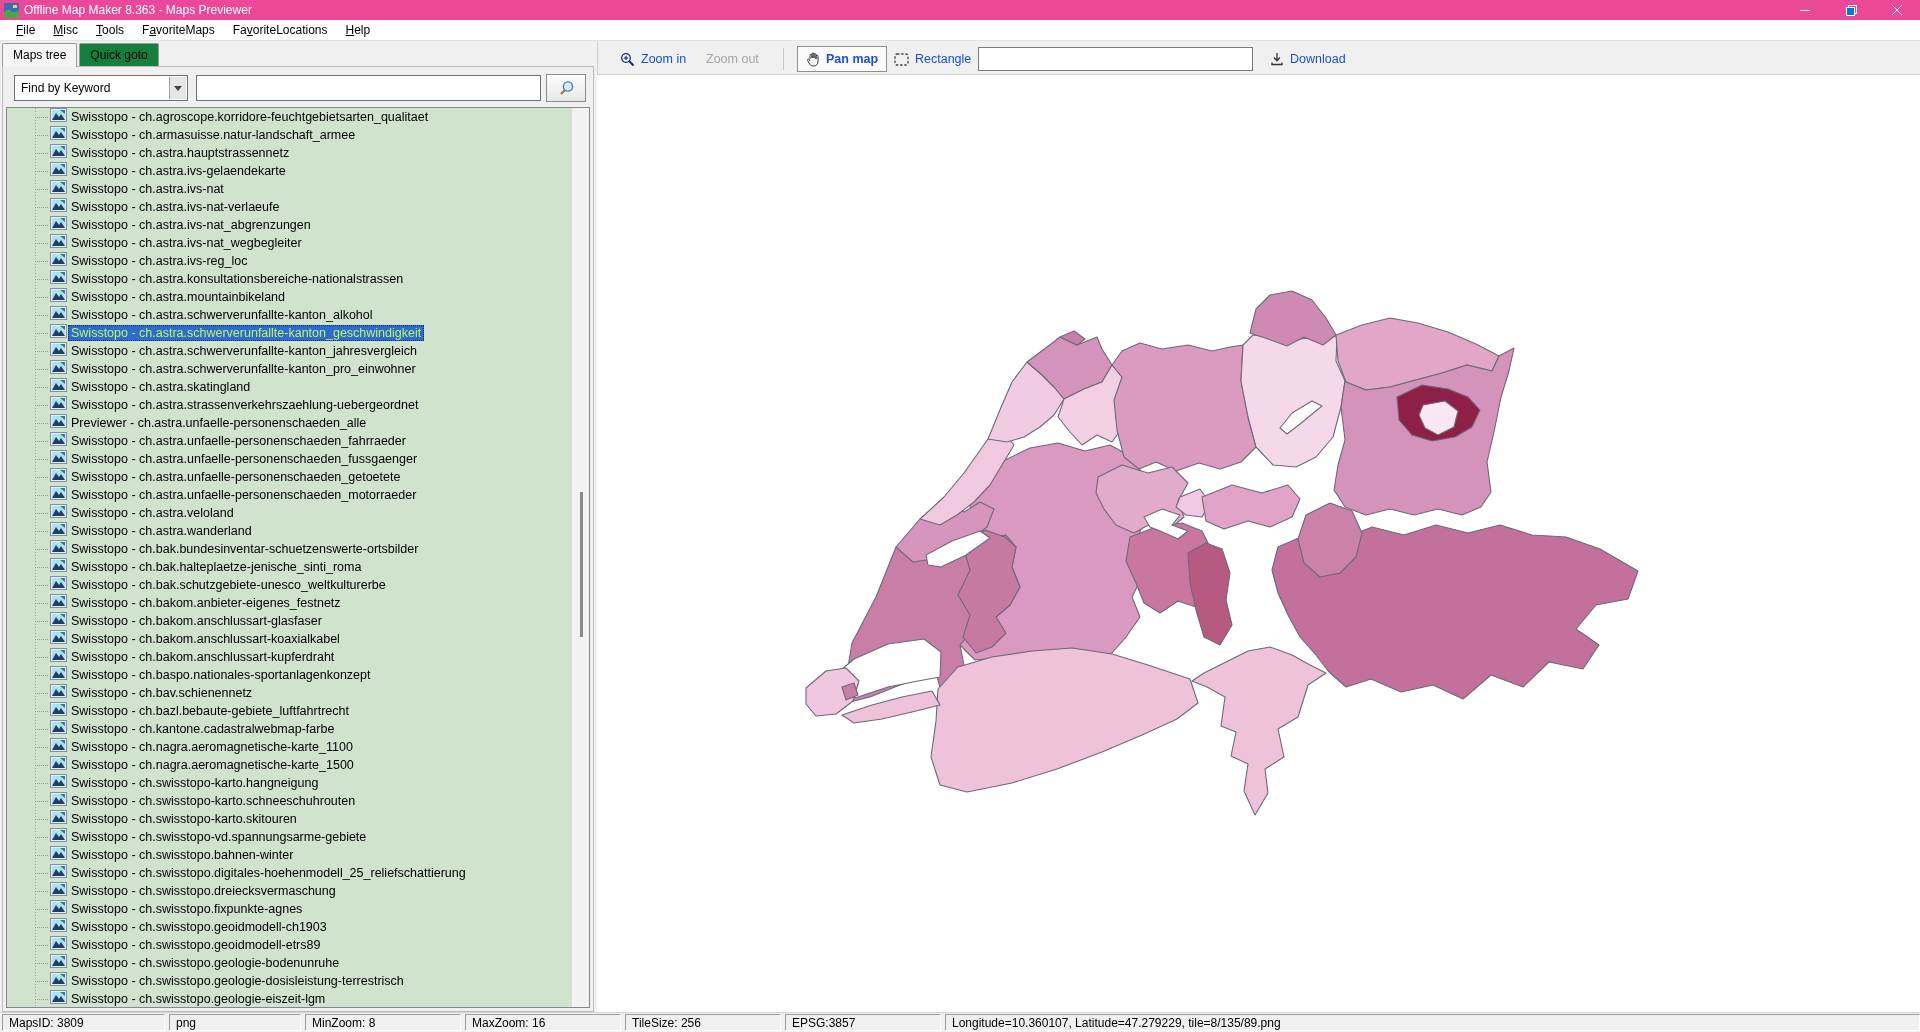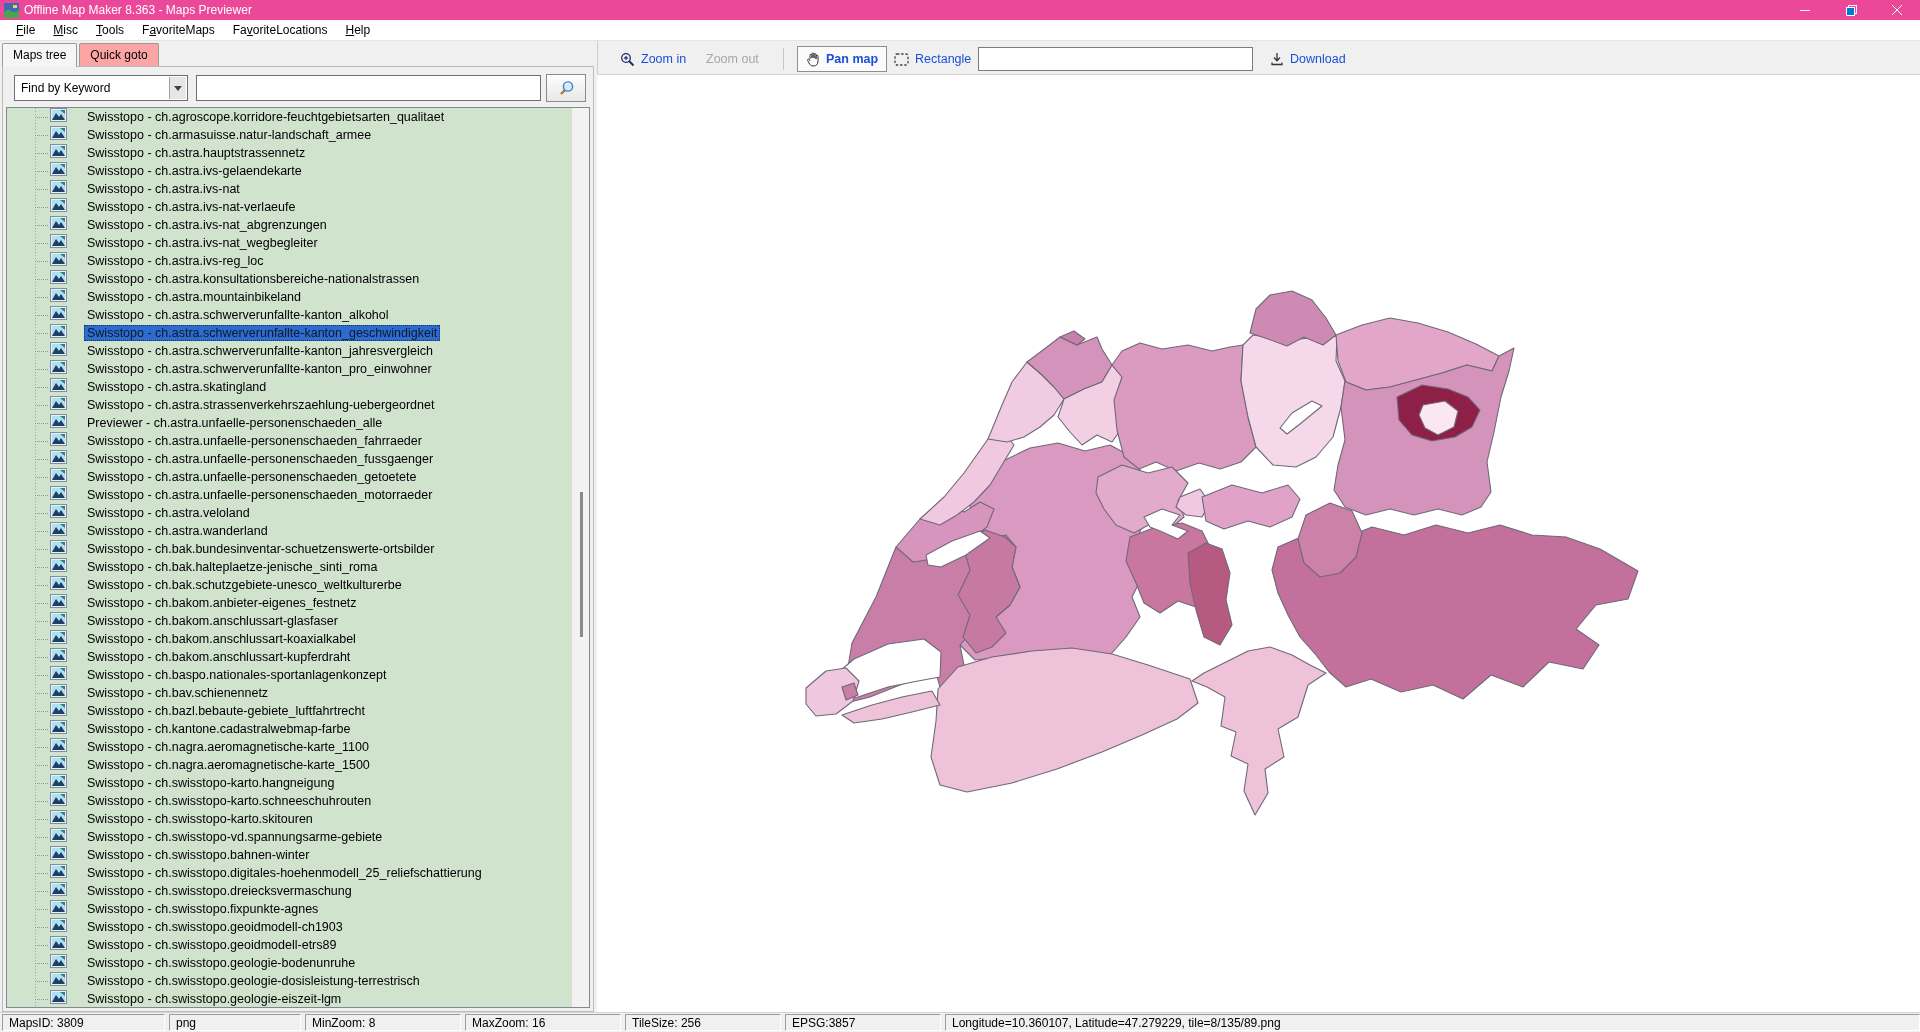--- a/index.html
+++ b/index.html
@@ -9,41 +9,41 @@
   .titlebar .appicon { width:15px; height:15px; margin:0 5px 0 4px; }
   .titlebar .title { color:#ffffff; font-size:12px; }
   .caption-controls { position:absolute; right:0; top:0; height:20px; display:flex; }
   .cap-btn { width:46px; height:20px; display:flex; align-items:center; justify-content:center; }
   
   .menubar { position:absolute; left:0; top:20px; width:1920px; height:21px; background:#ffffff; border-bottom:1px solid #e4e4e4; display:flex; align-items:center; padding-left:7px; }
   .menu-item { font-size:12px; color:#000; padding:2px 9px; }
   .menu-item u { text-decoration:underline; }
   
   .tabrow { position:absolute; left:2px; top:43px; height:23px; display:flex; }
-  .tab { font-size:12px; padding:4px 10px 3px 10px; border:1px solid #9b9b9b; border-bottom:none; background:#fca5a5; margin-right:2px; border-radius:2px 2px 0 0; }
+  .tab { font-size:12px; padding:4px 10px 3px 10px; border:1px solid #9b9b9b; border-bottom:none; background:#15803d; margin-right:2px; border-radius:2px 2px 0 0; }
   .tab.active { background:#f5f5f5; position:relative; top:0; height:24px; z-index:3; }
   .pane { position:absolute; left:2px; top:66px; width:592px; height:946px; background:#f0f0f0; border:1px solid #bcbcbc;padding-left:23px; }
   
   .search-row { position:absolute; left:0; top:8px; width:100%; height:28px; }
   .combo { position:absolute; left:11px; top:0; width:174px; height:26px; background:#fff; border:1px solid #707070; font-size:12px; display:flex; align-items:center; padding-left:6px; }
   .combo .arrowbox { position:absolute; right:1px; top:1px; bottom:1px; width:17px; background:#e6e6e6; border-left:1px solid #a0a0a0; display:flex; align-items:center; justify-content:center; }
   .combo .tri { width:0; height:0; border-left:4px solid transparent; border-right:4px solid transparent; border-top:5px solid #404040; }
   .search-input { position:absolute; left:193px; top:0; width:345px; height:26px; border:1px solid #707070; background:#fff; font-size:12px; padding:0 5px; font-family:"Liberation Sans",sans-serif; }
   .search-btn { position:absolute; left:543px; top:-1px; width:40px; height:28px; background:linear-gradient(#fdfdfd,#e8e8e8); border:1px solid #8a8a8a; display:flex; align-items:center; justify-content:center; }
   
   .listbox { position:absolute; left:3px; top:40px; width:584px; height:901px; border:1px solid #828790; background:#cfe3cd; overflow:hidden; }
   .list-inner { position:absolute; left:0; top:0; width:566px; height:100%; background:#cfe3cd; overflow:hidden;
     background-image:repeating-linear-gradient(to bottom, #9aa89a 0 1px, transparent 1px 3px); background-size:1px 100%; background-position:28px 0; background-repeat:no-repeat; }
   .vscroll { position:absolute; right:0; top:0; width:18px; height:100%; background:#f2f2f0; border-left:1px solid #dcdcdc; }
   .vthumb { position:absolute; left:8px; width:3px; background:#8a8a8a; }
   .row { height:18px; display:flex; align-items:center; white-space:nowrap; }
   .row .stub { width:13px; height:1px; border-top:1px dotted #8d9a8d; margin-left:28px; flex:none; }
   .row .licon { flex:none; margin:0 1px 0 2px; }
-  .row .lbl { font-size:12.5px; color:#000; padding:1px 3px;margin-left:16px; }
-  .row.sel .lbl { background:#2e6bcf; color:#0f172a; outline:1px dotted #10306e; outline-offset:-1px; }
+  .row .lbl { font-size:12.5px; color:#000; padding:1px 3px; }
+  .row.sel .lbl { background:#2e6bcf; color:#bef264; outline:1px dotted #10306e; outline-offset:-1px; }
   
   .toolbar { position:absolute; left:597px; top:41px; width:1323px; height:34px; background:#f0f0f0; border-bottom:1px solid #cfcfcf; border-left:1px solid #cfcfcf; }
   .tbtn { position:absolute; top:5px; height:26px; display:flex; align-items:center; gap:6px; font-size:12.5px; color:#1d4ed8; padding:0 8px; }
   .tbtn.disabled { color:#a6a6a6; }
   .tbtn.pressed { border:1px solid #8f8f8f; background:#fbfbfb;font-weight:bold; }
   .tsep { position:absolute; top:7px; width:1px; height:22px; background:#c8c8c8; }
   .tinput { position:absolute; top:6px; height:24px; border:1px solid #7a7a7a; background:#fff; font-size:12px; padding:0 5px; font-family:"Liberation Sans",sans-serif; }
   
   .map-canvas { position:absolute; left:597px; top:75px; width:1323px; height:937px; background:#ffffff; overflow:hidden; }
   .map-svg { position:absolute; left:203px; top:210px; }

